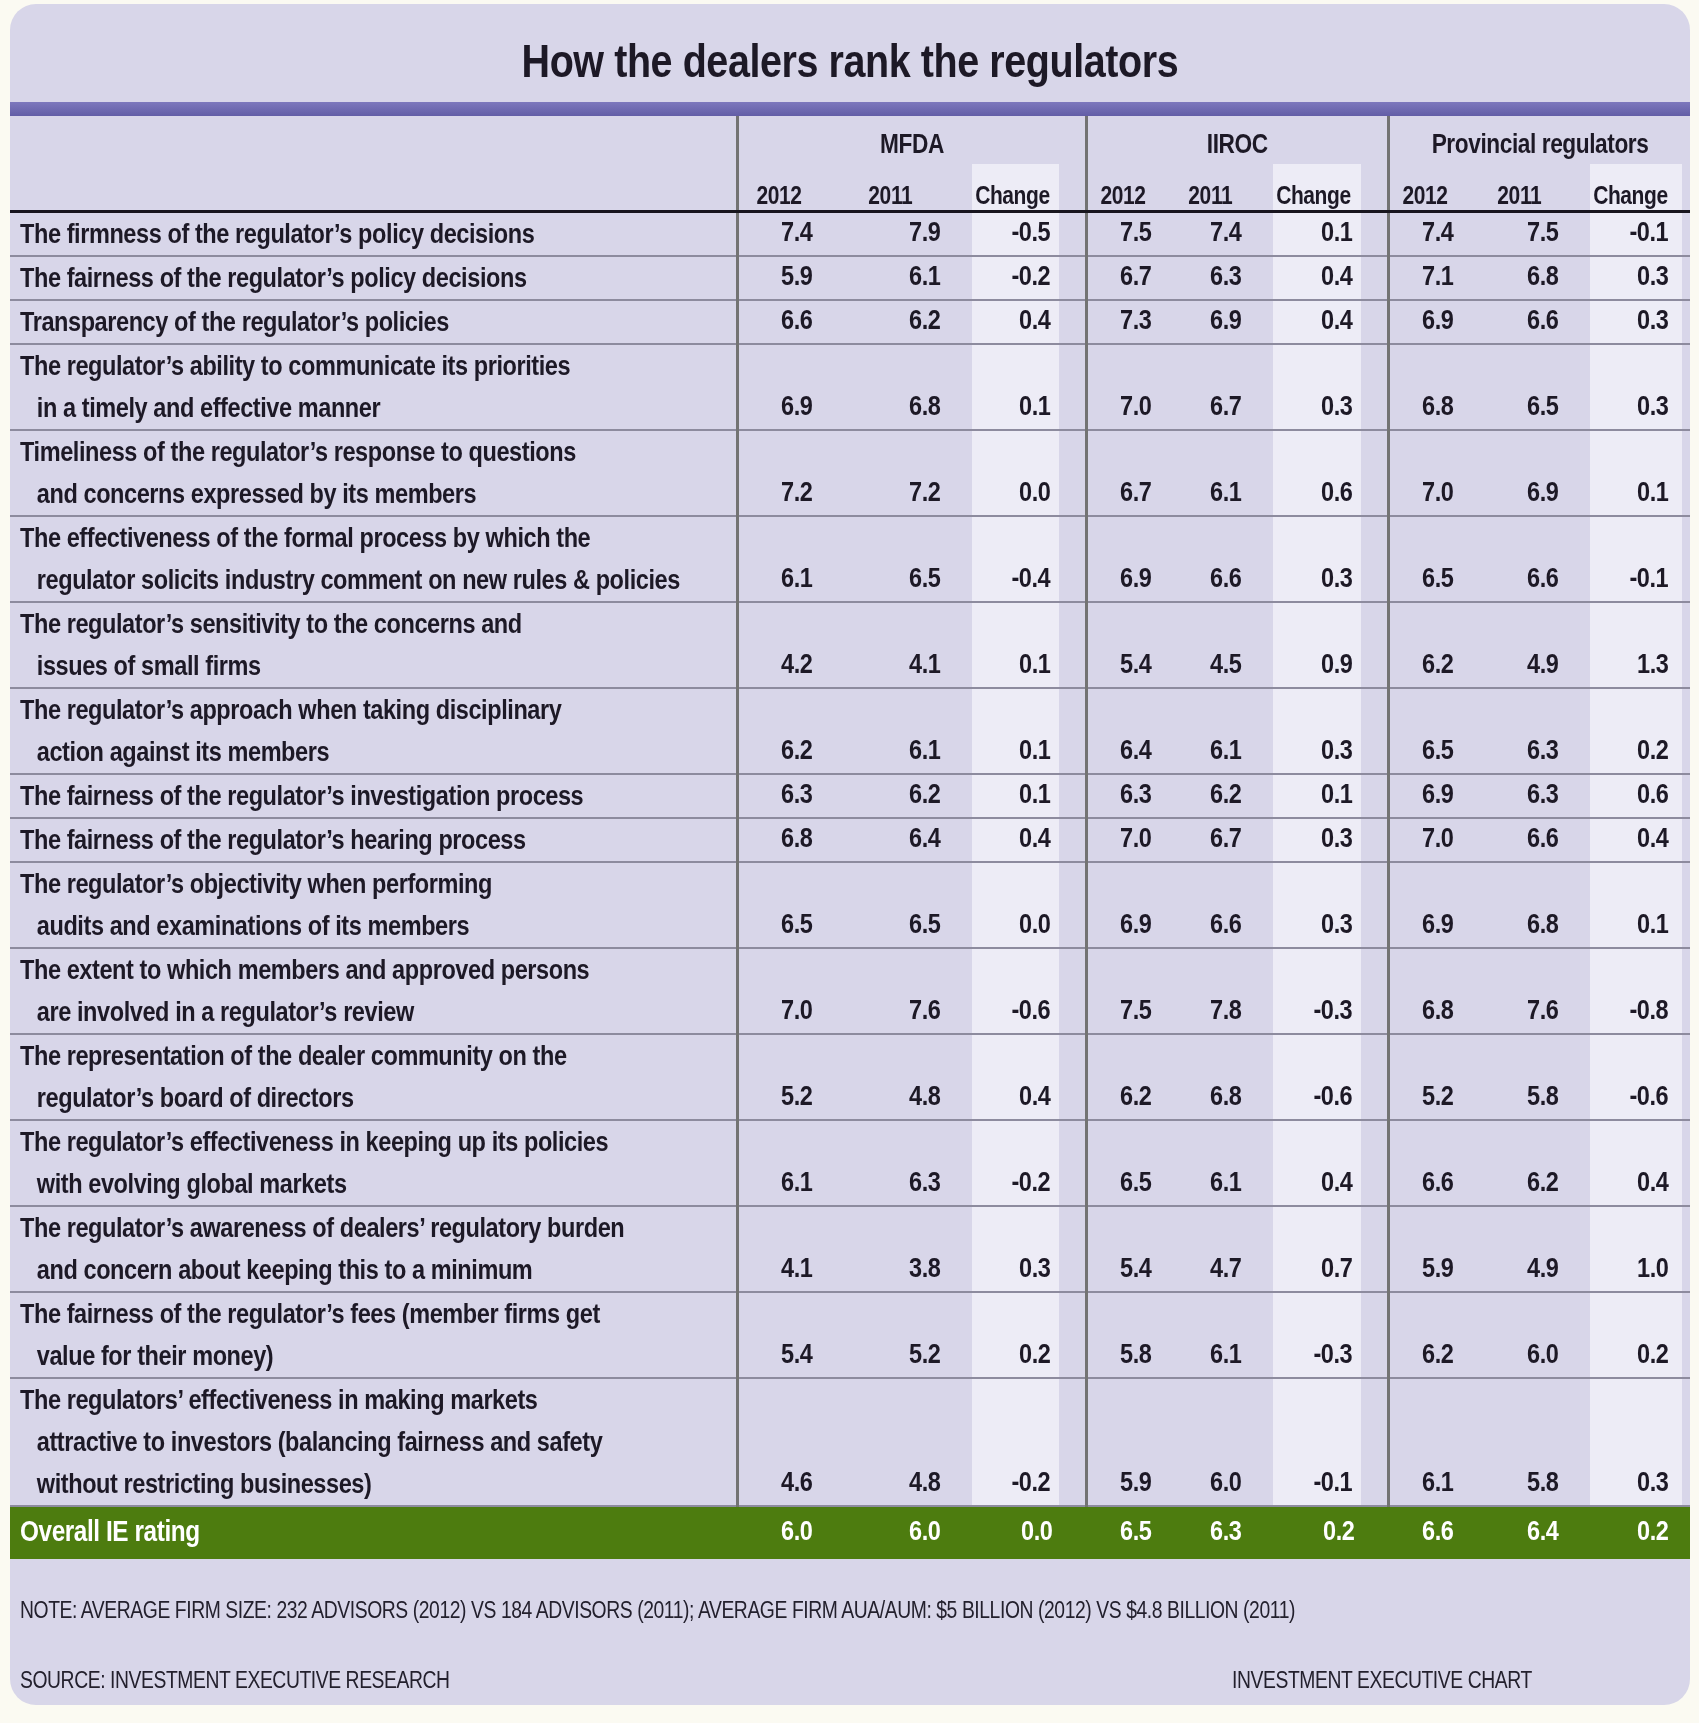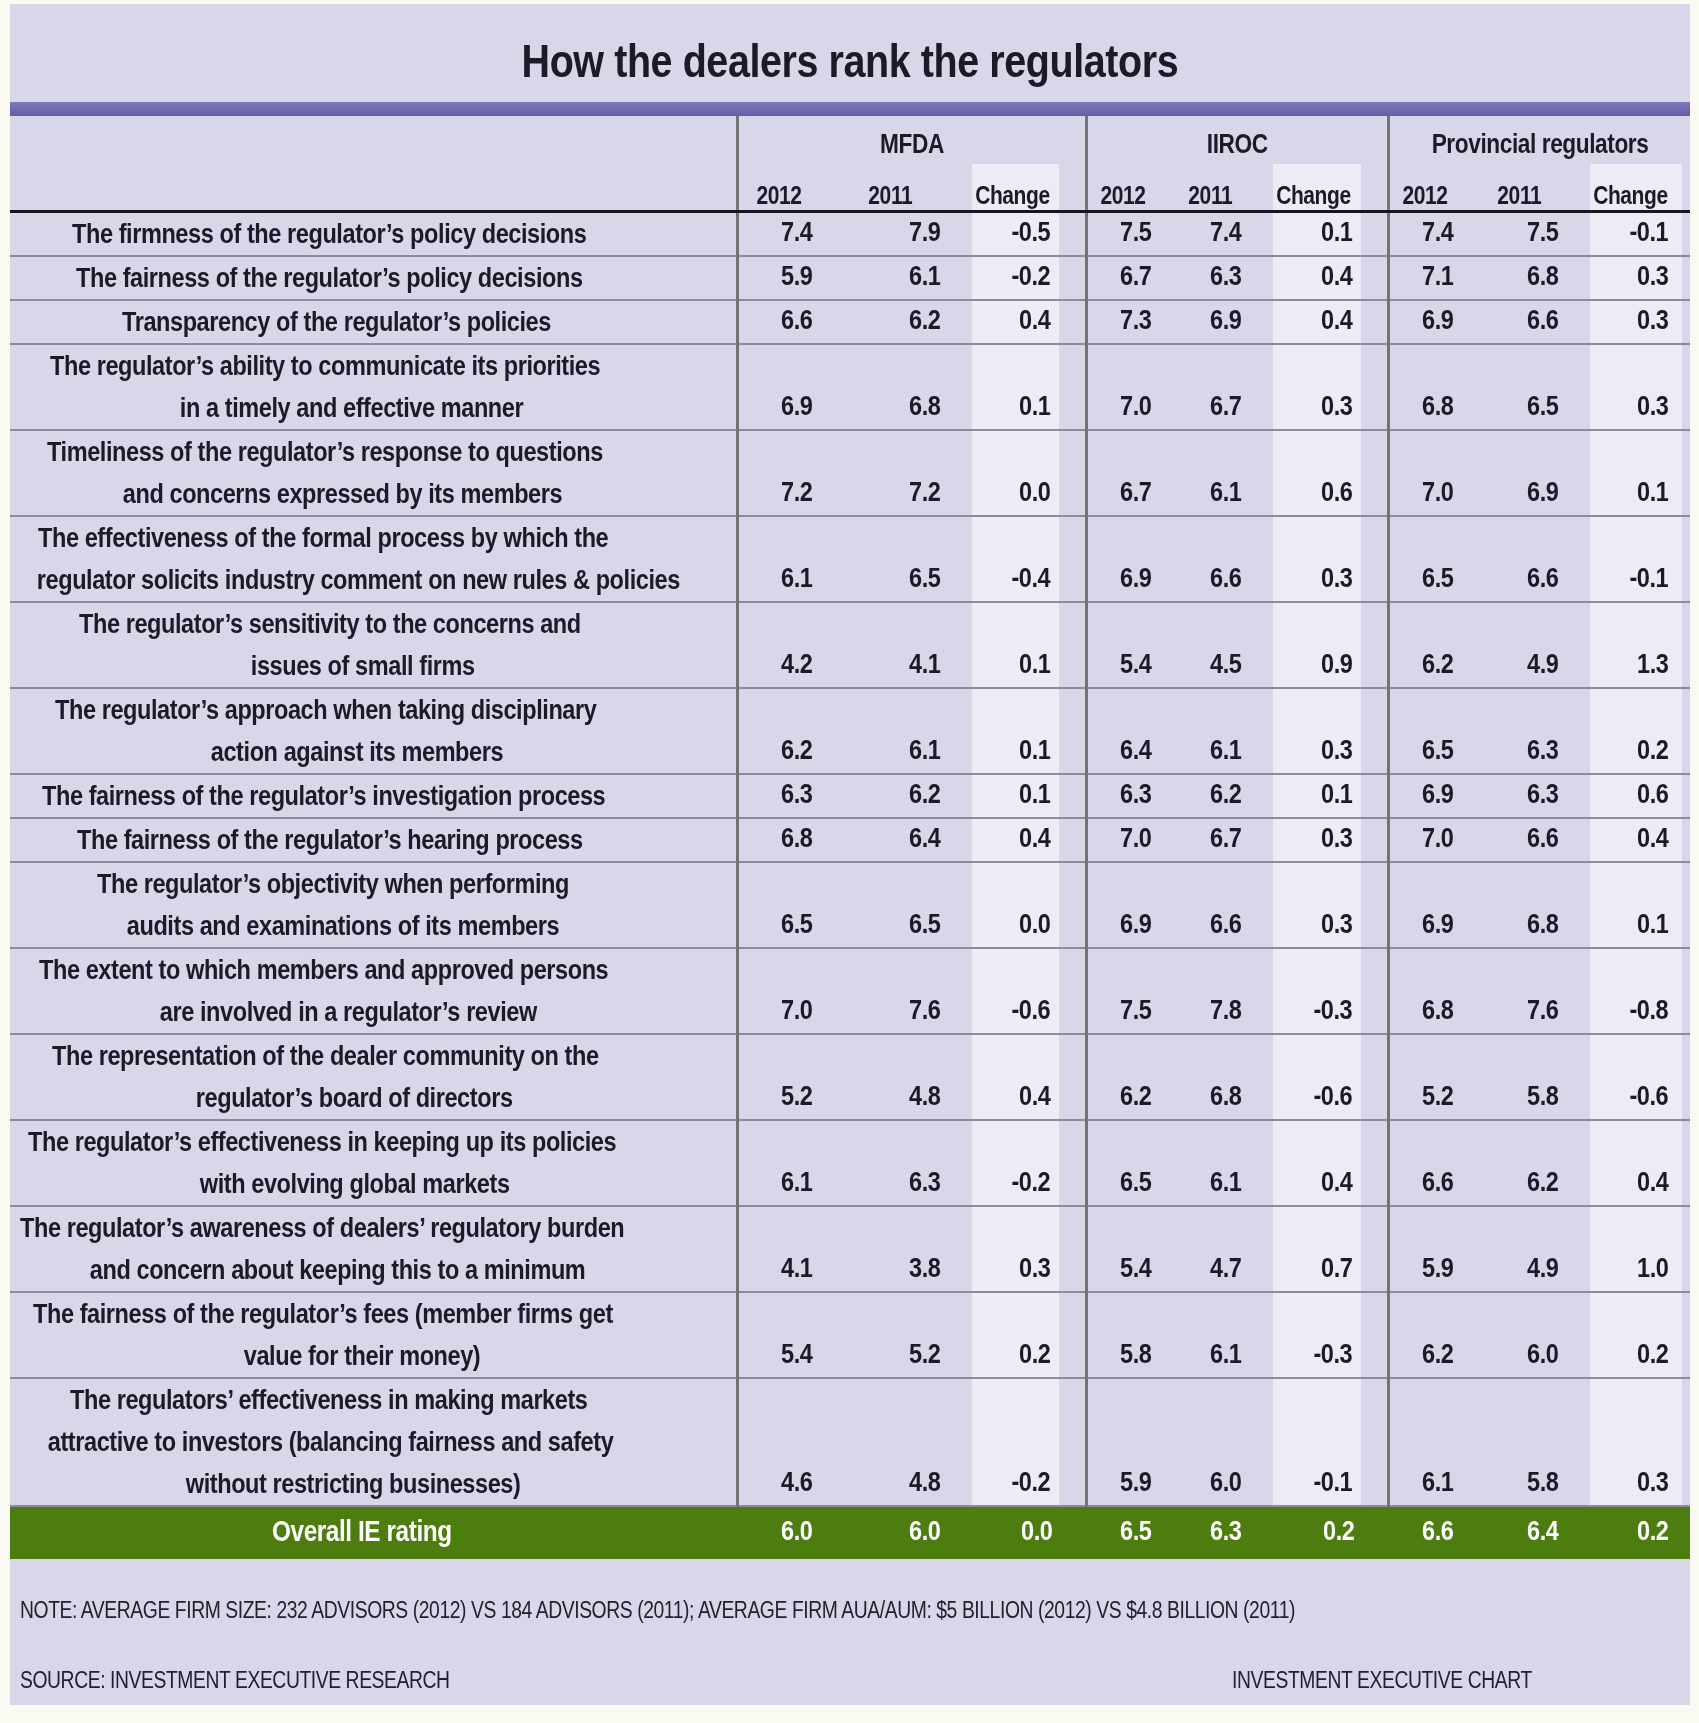--- a/index.html
+++ b/index.html
@@ -5,20 +5,21 @@
   html,body{margin:0;padding:0;}
   body{
     width:1699px;height:1723px;
     background:#fbfaf2;
     font-family:"Liberation Sans", sans-serif;
     -webkit-font-smoothing:antialiased;
   }
   .panel{
     position:absolute;left:10px;top:4px;width:1680px;height:1701px;
     background:#d8d6e9;
+    border-radius:26px;
   }
   
   .sx{display:inline-block;transform:scaleX(.84);letter-spacing:-.5px;}
   .sx-l{transform-origin:left center;}
   .sx-r{transform-origin:right center;}
   .sx-c{transform-origin:center center;}
 
   .title{
     height:82px;padding-top:16px;text-align:center;
     font-size:47px;font-weight:bold;color:#1d1926;line-height:82px;
@@ -55,21 +56,21 @@
       rgba(0,0,0,0) 12px,#edecf6 12px,
       #edecf6 calc(100% - 26px),rgba(0,0,0,0) calc(100% - 26px));
   }
   .chg-p{
     background:linear-gradient(to right,
       rgba(0,0,0,0) 12px,#edecf6 12px,
       #edecf6 calc(100% - 8px),rgba(0,0,0,0) calc(100% - 8px));
   }
 
   tbody td{border-bottom:2px solid #8d8b9e;}
-  td.lbl{vertical-align:top;padding-left:10px;text-align:center;}
+  td.lbl{vertical-align:top;padding-left:10px;}
   .line{font-size:28px;font-weight:bold;color:#1d1926;line-height:42px;white-space:nowrap;}
   .line.cont{padding-left:20px;}
 
   tr.overall td{
     background:#4d7c0f;border-bottom:none;height:48px;
     color:#ffffff;vertical-align:middle;
   }
   tr.overall td.lbl{font-size:29px;font-weight:bold;vertical-align:middle;padding-bottom:4px;}
   tr.overall td.num{padding-bottom:4px;}
   tr.overall .sep{border-left:none;}

